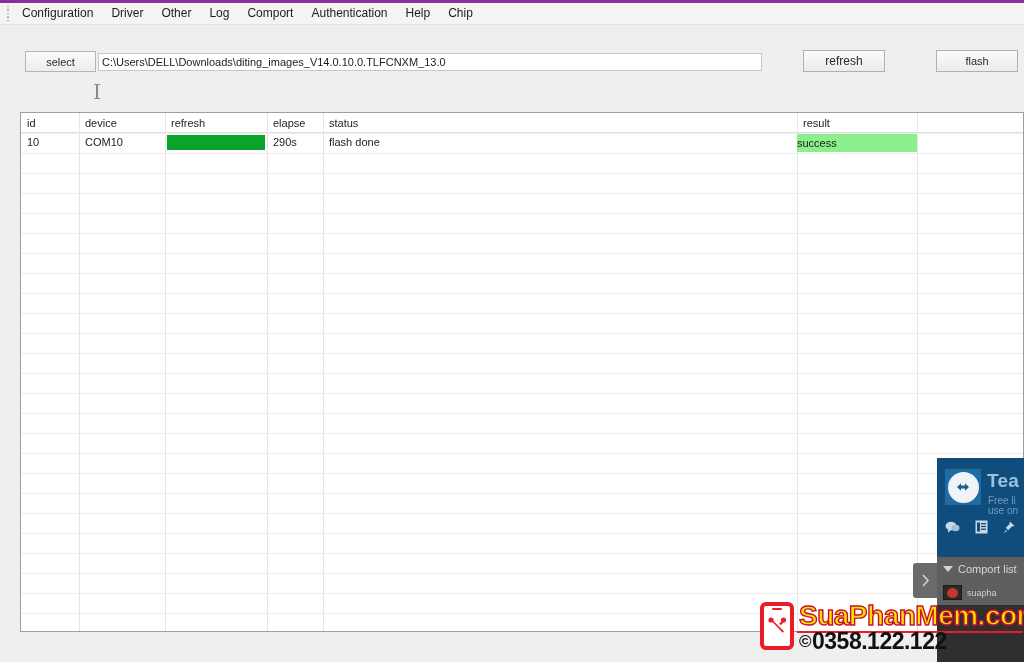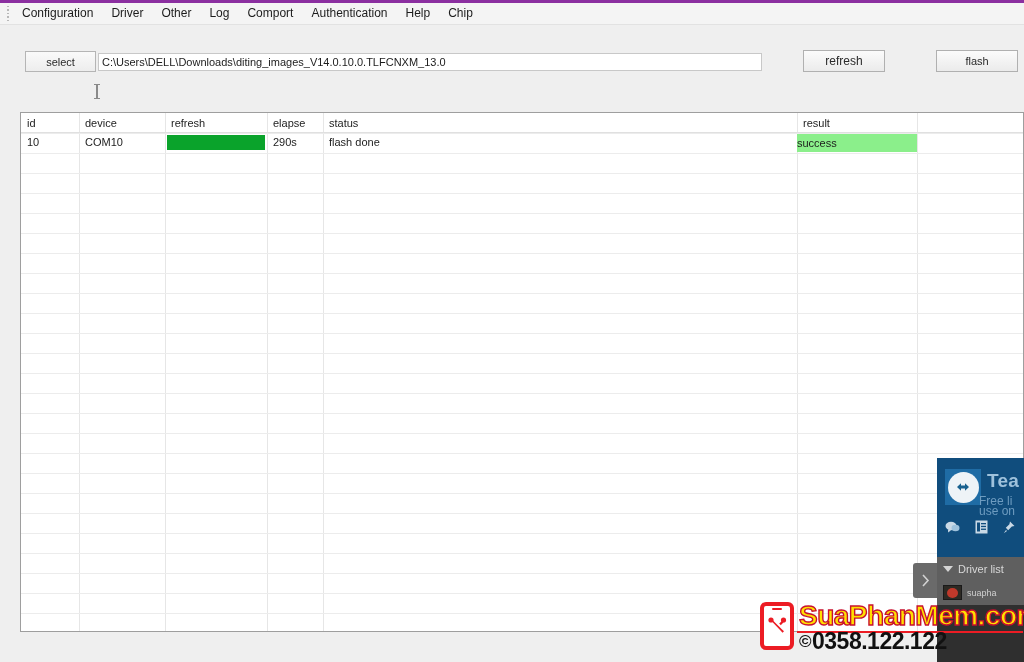--- a/index.html
+++ b/index.html
@@ -240,22 +240,22 @@
     position: absolute;
     left: 50px; top: 12px;
     font-size: 19px;
     font-weight: bold;
     color: #9fc2dc;
     letter-spacing: 0.2px;
     white-space: nowrap;
   }
   .tv-sub {
     position: absolute;
-    left: 42px; top: 38px;
-    font-size: 12px;
+    left: 51px; top: 38px;
+    font-size: 10px;
     color: #6e9cc0;
     line-height: 10px;
     white-space: nowrap;
   }
   .tv-icons {
     position: absolute;
     left: 8px; top: 62px;
     display: flex;
     gap: 15px;
     align-items: center;
@@ -520,21 +520,21 @@
             <path d="M7 0.5 L11.5 5 L8.8 5.6 L5.2 9.2 L2.8 6.8 L6.4 3.2 Z" fill="#c9d9e6"></path>
             <path d="M3 9 L0.8 12.2 L4 10 Z" fill="#c9d9e6"></path>
           </svg>
         </span>
       </div>
     </div>
 
     <div class="tv-sessions">
       <div class="tv-sessions-row">
         <span class="tv-caret"></span>
-        <span class="tv-sessions-label">Driver list</span>
+        <span class="tv-sessions-label">Comport list</span>
       </div>
       <div class="tv-session-item">
         <span class="tv-session-thumb"></span>
         <span class="tv-session-name">suapha</span>
       </div>
     </div>
 
     <div class="tv-body"></div>
   </div>
 

